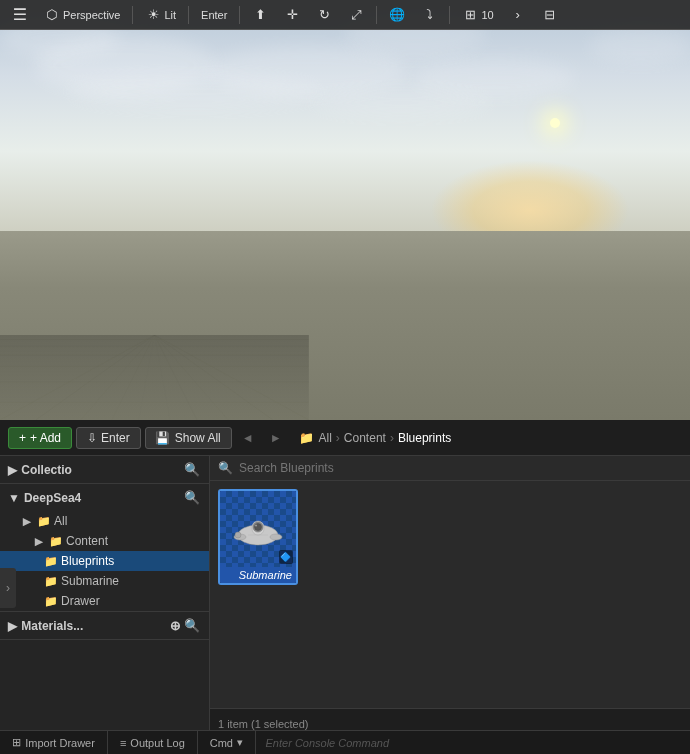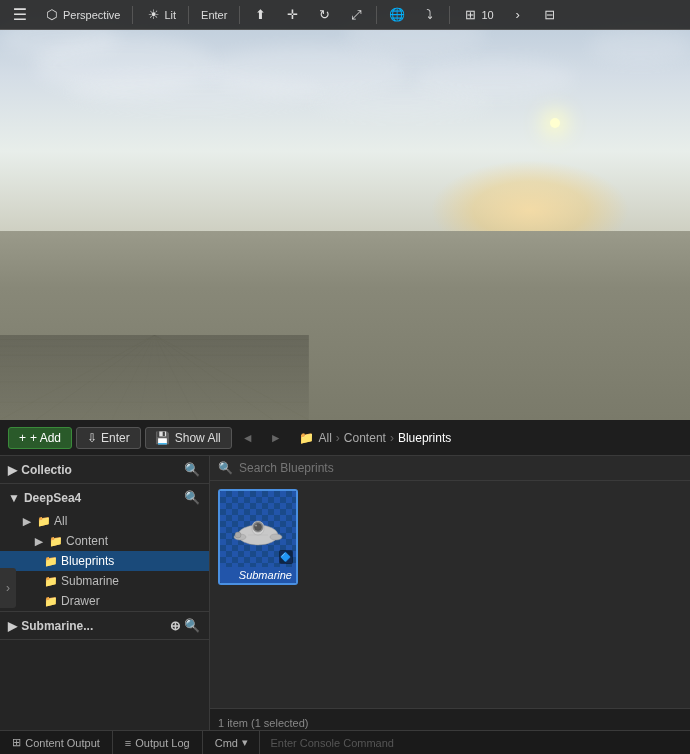--- a/index.html
+++ b/index.html
@@ -345,22 +345,22 @@
       font-size: 9px;
       color: #aaa;
     }
 
     
     #status-bar {
       height: 22px;
       background: #1e1e1e;
       border-top: 1px solid #3a3a3a;
       display: flex;
-      align-items: flex-start;
-      padding: 8px 8px;
+      align-items: flex-end;
+      padding: 0 8px;
       font-size: 11px;
       color: #888;
       flex-shrink: 0;
       margin-top: 6px;
     }
 
     
     #bottom-bar {
       position: absolute;
       bottom: 0;
@@ -384,20 +384,21 @@
       font-size: 11px;
       cursor: pointer;
       border-right: 1px solid #3a3a3a;
     }
 
     .bottom-cmd {
       flex: 1;
       padding: 0 10px;
       color: #555;
       font-size: 11px;
+      font-style: italic;
     }
 
     
     .left-arrow-btn {
       position: absolute;
       left: 0;
       top: 50%;
       transform: translateY(-50%);
       width: 16px;
       height: 40px;
@@ -617,21 +618,21 @@
         <div class="tree-item indent3">
           <span class="tree-icon">📁</span>
           <span>Drawer</span>
         </div>
       </div>
 
       <div class="sidebar-section">
         <div class="sidebar-header">
           <div class="sidebar-header-left">
             <span>▶</span>
-            <span>Submarine...</span>
+            <span>Materials...</span>
           </div>
           <div style="display:flex;gap:4px;">
             <span style="font-size:13px;">⊕</span>
             <span style="font-size:13px;">🔍</span>
           </div>
         </div>
       </div>
     </div>
 
     <div id="asset-panel">
@@ -674,21 +675,21 @@
       <div id="status-bar">
         <span>1 item (1 selected)</span>
       </div>
     </div>
   </div>
 </div>
 
 <div id="bottom-bar" style="top: 730px;">
   <div class="bottom-tab">
     <span>⊞</span>
-    <span>Content Output</span>
+    <span>Import Drawer</span>
   </div>
   <div class="bottom-tab">
     <span>≡</span>
     <span>Output Log</span>
   </div>
   <div class="bottom-tab">
     <span>Cmd</span>
     <span>▾</span>
   </div>
   <div class="bottom-cmd">

